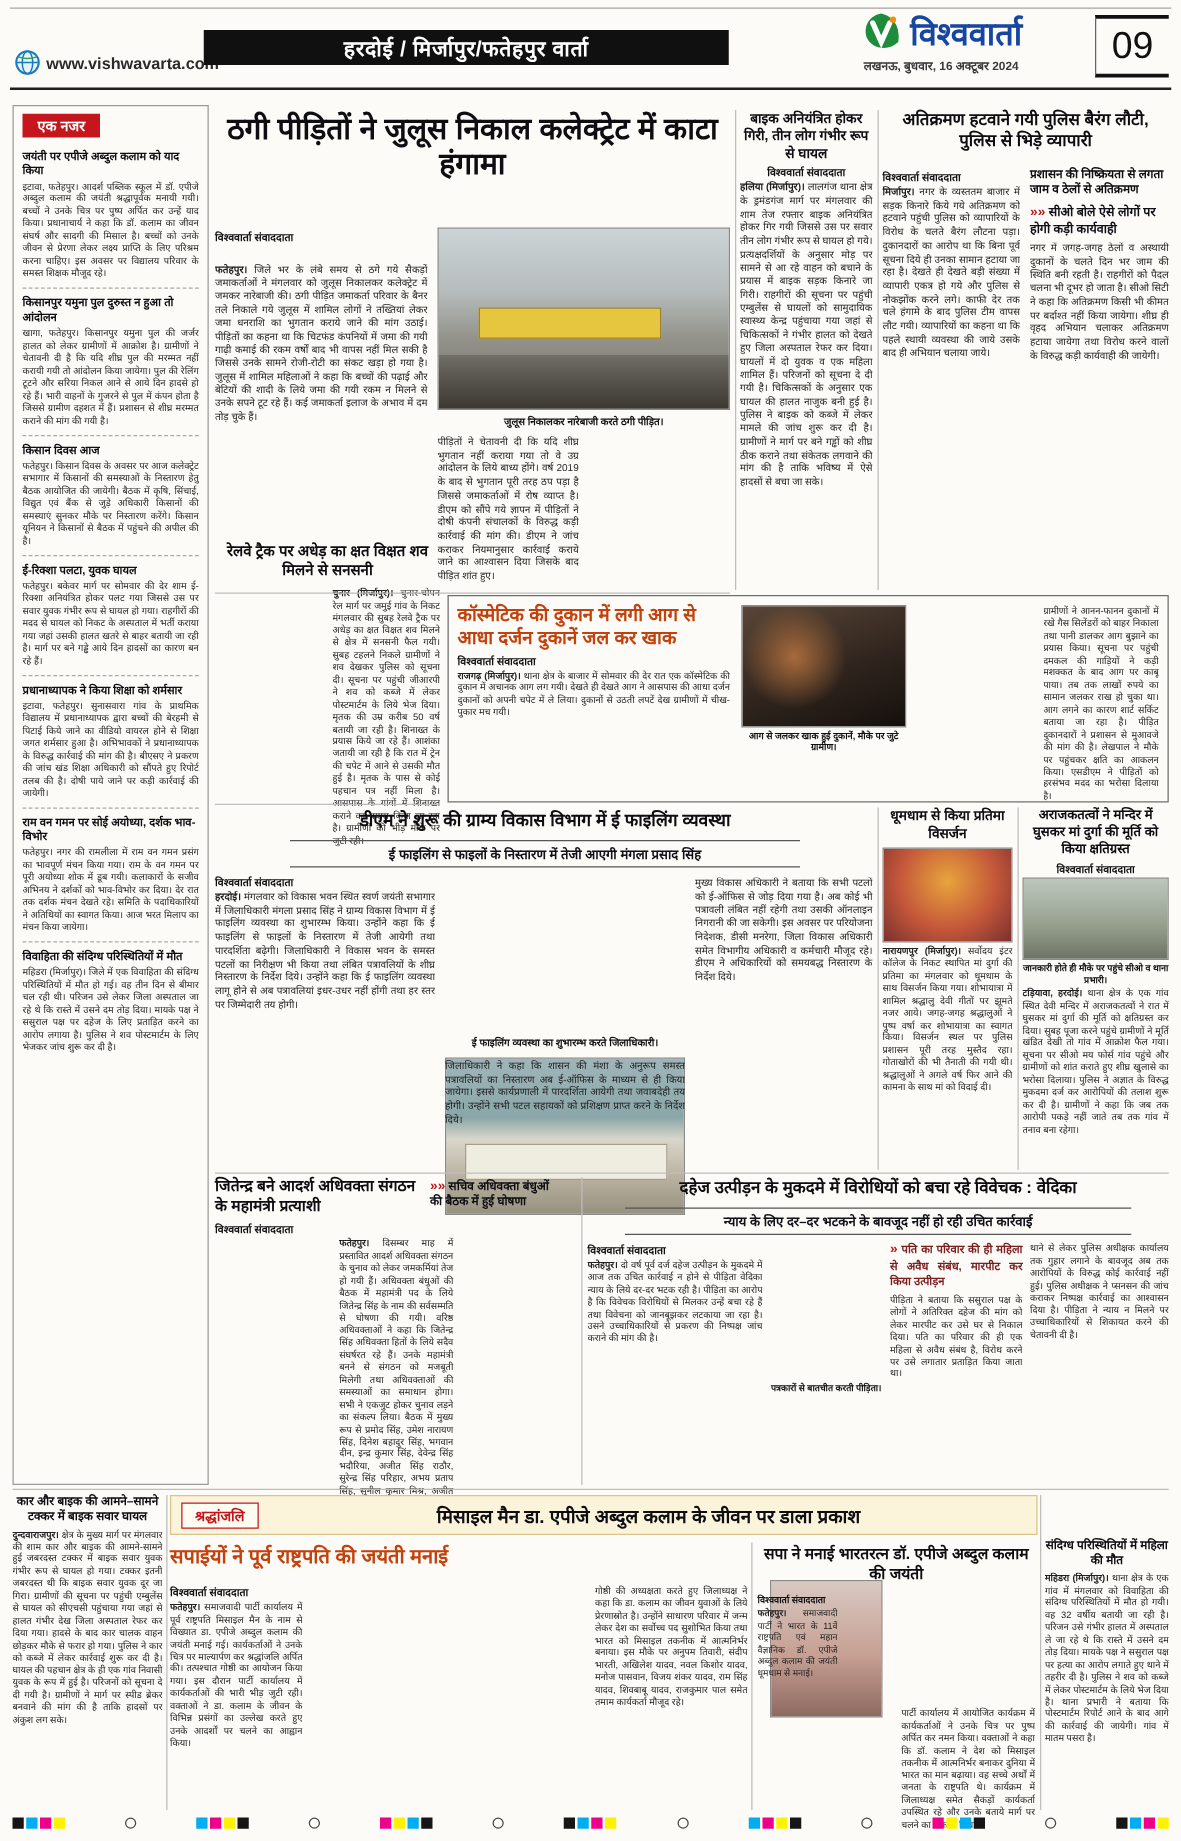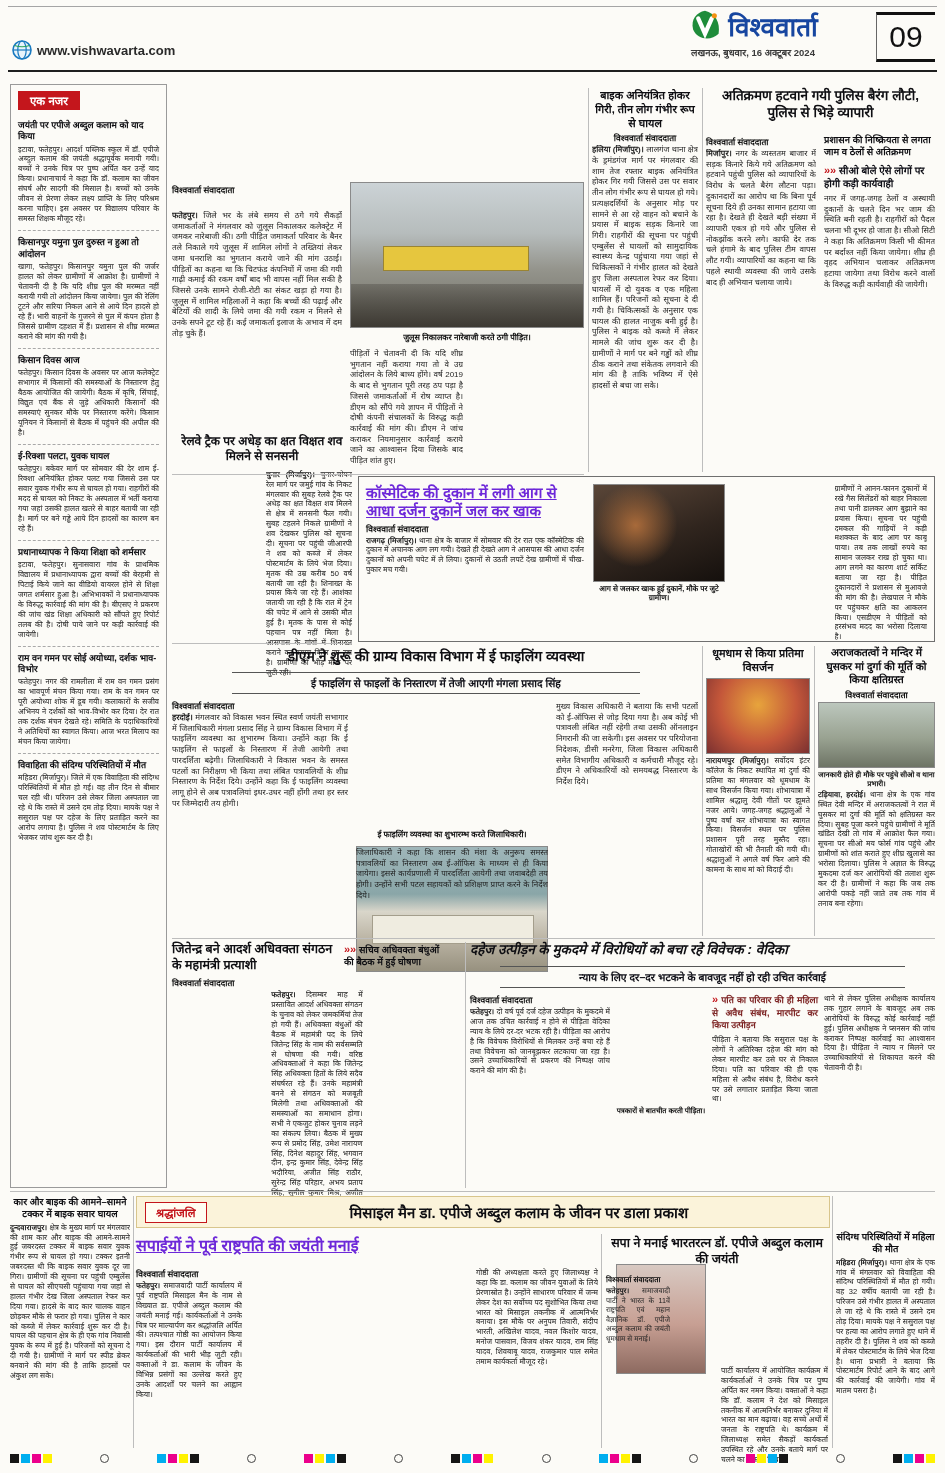--- a/index.html
+++ b/index.html
@@ -2,21 +2,21 @@
 <html><head>
 <meta charset="utf-8">
 <style>
   html,body{margin:0;padding:0;background:#9a9a9a;}
   .page{position:relative;width:945px;height:1473px;margin:0 auto;background:#fcfbf7;
         font-family:"Liberation Sans","DejaVu Sans",sans-serif;color:#151515;overflow:hidden;}
   .abs{position:absolute;}
   .vline{position:absolute;width:1px;background:#bdbdbd;}
   .hline{position:absolute;height:1px;background:#bdbdbd;}
   .h-xxl{font-size:24px;font-weight:700;line-height:1.18;text-align:center;color:#0e0e12;margin:0;}
-  .h-lg{font-size:15px;font-weight:700;line-height:1.22;color:#6d28d9;margin:0;text-decoration:underline;}
+  .h-lg{font-size:15px;font-weight:700;line-height:1.22;color:#c2410c;margin:0;}
   .h-md{font-size:13px;font-weight:700;line-height:1.25;color:#0e0e12;margin:0;}
   .h-sm{font-size:11px;font-weight:700;line-height:1.28;color:#0e0e12;margin:0;}
   .h-xs{font-size:9.5px;font-weight:700;line-height:1.3;color:#0e0e12;margin:0;}
   .sub{font-weight:700;font-size:11.5px;text-align:center;color:#101018;
        border-top:1px solid #555;border-bottom:1px solid #555;padding:3px 0;}
   .byline{font-size:8.5px;font-weight:700;color:#101010;margin:2px 0;}
   .body{font-size:8px;line-height:1.34;text-align:justify;color:#1e1e1e;margin:2px 0 0;overflow:hidden;}
   .body-sm{font-size:7.5px;line-height:1.32;text-align:justify;color:#222;margin:2px 0 0;overflow:hidden;}
   .caption{font-size:8px;font-weight:700;text-align:center;line-height:1.25;margin-top:2px;color:#111;}
   .c2{column-count:2;column-gap:8px;}
@@ -61,20 +61,23 @@
   <div class="abs site" style="left:12px;top:40px;">
     <svg width="20" height="20" viewBox="0 0 20 20">
       <circle cx="10" cy="10" r="9" fill="#e8f4fb" stroke="#1a7ac0" stroke-width="1.6"></circle>
       <ellipse cx="10" cy="10" rx="4.2" ry="9" fill="none" stroke="#1a7ac0" stroke-width="1.2"></ellipse>
       <line x1="1" y1="10" x2="19" y2="10" stroke="#1a7ac0" stroke-width="1.2"></line>
       <path d="M2.5 5.5 Q10 8 17.5 5.5" fill="none" stroke="#2aa35a" stroke-width="1.2"></path>
     </svg>
     <span>www.vishwavarta.com</span>
   </div>
 
+  <div class="abs section-bar" style="left:163px;top:24px;width:420px;height:28px;">
+    <span>हरदोई / मिर्जापुर/फतेहपुर वार्ता</span>
+  </div>
 
   <div class="abs" style="left:628px;top:8px;width:250px;text-align:center;">
     <div style="display:flex;align-items:center;justify-content:center;gap:6px;">
       <svg width="34" height="34" viewBox="0 0 40 40">
         <path d="M20 2 C32 5 38 15 36 29 C27 38 11 36 6 24 C3 12 10 4 20 2 Z" fill="#1e8c3a"></path>
         <path d="M12 11 L20 29 L28 11" stroke="#ffffff" stroke-width="5" fill="none" stroke-linecap="round"></path>
         <circle cx="31" cy="8" r="3" fill="#f29111"></circle>
       </svg>
       <span class="brandname">विश्ववार्ता</span>
     </div>
@@ -111,20 +114,21 @@
     <div class="brief">
       <h4>राम वन गमन पर सोई अयोध्या, दर्शक भाव-विभोर</h4>
       <p>फतेहपुर। नगर की रामलीला में राम वन गमन प्रसंग का भावपूर्ण मंचन किया गया। राम के वन गमन पर पूरी अयोध्या शोक में डूब गयी। कलाकारों के सजीव अभिनय ने दर्शकों को भाव-विभोर कर दिया। देर रात तक दर्शक मंचन देखते रहे। समिति के पदाधिकारियों ने अतिथियों का स्वागत किया। आज भरत मिलाप का मंचन किया जायेगा।</p>
     </div>
     <div class="brief">
       <h4>विवाहिता की संदिग्ध परिस्थितियों में मौत</h4>
       <p>महिडरा (मिर्जापुर)। जिले में एक विवाहिता की संदिग्ध परिस्थितियों में मौत हो गई। वह तीन दिन से बीमार चल रही थी। परिजन उसे लेकर जिला अस्पताल जा रहे थे कि रास्ते में उसने दम तोड़ दिया। मायके पक्ष ने ससुराल पक्ष पर दहेज के लिए प्रताड़ित करने का आरोप लगाया है। पुलिस ने शव पोस्टमार्टम के लिए भेजकर जांच शुरू कर दी है।</p>
     </div>
   </aside>
 
+  <h1 class="abs h-xxl" style="left:172px;top:90px;width:412px;">ठगी पीड़ितों ने जुलूस निकाल कलेक्ट्रेट में काटा हंगामा</h1>
 
   <div class="abs" style="left:172px;top:182px;width:170px;height:288px;">
     <p class="byline">विश्ववार्ता संवाददाता</p>
     <p class="body" style="height:258px;margin-top:16px;"><b>फतेहपुर।</b>
       <span>जिले भर के लंबे समय से ठगे गये सैकड़ों जमाकर्ताओं ने मंगलवार को जुलूस निकालकर कलेक्ट्रेट में जमकर नारेबाजी की। ठगी पीड़ित जमाकर्ता परिवार के बैनर तले निकाले गये जुलूस में शामिल लोगों ने तख्तियां लेकर जमा धनराशि का भुगतान कराये जाने की मांग उठाई। पीड़ितों का कहना था कि चिटफंड कंपनियों में जमा की गयी गाढ़ी कमाई की रकम वर्षों बाद भी वापस नहीं मिल सकी है जिससे उनके सामने रोजी-रोटी का संकट खड़ा हो गया है। जुलूस में शामिल महिलाओं ने कहा कि बच्चों की पढ़ाई और बेटियों की शादी के लिये जमा की गयी रकम न मिलने से उनके सपने टूट रहे हैं। कई जमाकर्ता इलाज के अभाव में दम तोड़ चुके हैं।</span></p>
   </div>
 
   <div class="abs photo" style="left:350px;top:182px;width:234px;height:146px;background:linear-gradient(180deg,#ccd3d6 0%,#b6bcbc 35%,#94948c 60%,#6e6d63 100%);">
     <div style="position:absolute;left:14%;top:44%;width:62%;height:16%;background:#e6c63e;border:1px solid #9a8433;"></div>
     <div style="position:absolute;left:0;bottom:0;width:100%;height:30%;background:linear-gradient(180deg,rgba(40,35,30,.25),rgba(35,30,25,.65));"></div>
@@ -233,21 +237,21 @@
     </div>
     <p class="byline" style="margin-top:4px;">विश्ववार्ता संवाददाता</p>
     <div class="c3" style="height:180px;margin-top:2px;">
       <p class="body-sm"><b>फतेहपुर।</b>
         <span>दिसम्बर माह में प्रस्तावित आदर्श अधिवक्ता संगठन के चुनाव को लेकर जमकर्मियां तेज हो गयी हैं। अधिवक्ता बंधुओं की बैठक में महामंत्री पद के लिये जितेन्द्र सिंह के नाम की सर्वसम्मति से घोषणा की गयी।</span>
         <span>वरिष्ठ अधिवक्ताओं ने कहा कि जितेन्द्र सिंह अधिवक्ता हितों के लिये सदैव संघर्षरत रहे हैं। उनके महामंत्री बनने से संगठन को मजबूती मिलेगी तथा अधिवक्ताओं की समस्याओं का समाधान होगा। सभी ने एकजुट होकर चुनाव लड़ने का संकल्प लिया।</span>
         <span>बैठक में मुख्य रूप से प्रमोद सिंह, उमेश नारायण सिंह, दिनेश बहादुर सिंह, भगवान दीन, इन्द्र कुमार सिंह, देवेन्द्र सिंह भदौरिया, अजीत सिंह राठौर, सुरेन्द्र सिंह परिहार, अभय प्रताप सिंह, सुनील कुमार मिश्र, अजीत सिंह पटेल, श्याम बहादुर सिंह समेत तमाम अधिवक्ता उपस्थित रहे।</span></p>
     </div>
   </article>
 
-  <h2 class="abs h-md" style="left:470px;top:942px;width:465px;font-size:13.5px;font-style:italic;">दहेज उत्पीड़न के मुकदमे में विरोधियों को बचा रहे विवेचक : वेदिका</h2>
+  <h2 class="abs h-md" style="left:470px;top:942px;width:465px;text-align:center;font-size:13.5px;">दहेज उत्पीड़न के मुकदमे में विरोधियों को बचा रहे विवेचक : वेदिका</h2>
   <div class="abs sub" style="left:500px;top:966px;width:405px;font-size:10.5px;">न्याय के लिए दर–दर भटकने के बावजूद नहीं हो रही उचित कार्रवाई</div>
 
   <div class="abs" style="left:470px;top:992px;width:140px;height:196px;">
     <p class="byline">विश्ववार्ता संवाददाता</p>
     <p class="body-sm" style="height:170px;"><b>फतेहपुर।</b>
       <span>दो वर्ष पूर्व दर्ज दहेज उत्पीड़न के मुकदमे में आज तक उचित कार्रवाई न होने से पीड़िता वेदिका न्याय के लिये दर-दर भटक रही है। पीड़िता का आरोप है कि विवेचक विरोधियों से मिलकर उन्हें बचा रहे हैं तथा विवेचना को जानबूझकर लटकाया जा रहा है। उसने उच्चाधिकारियों से प्रकरण की निष्पक्ष जांच कराने की मांग की है।</span></p>
   </div>
 
   <div class="abs photo" style="left:616px;top:992px;width:90px;height:110px;background:linear-gradient(180deg,#d8c9c2 0%,#c79f93 55%,#8d6a60 100%);"></div>
   <div class="abs caption" style="left:616px;top:1104px;width:90px;font-size:7.2px;">पत्रकारों से बातचीत करती पीड़िता।</div>

